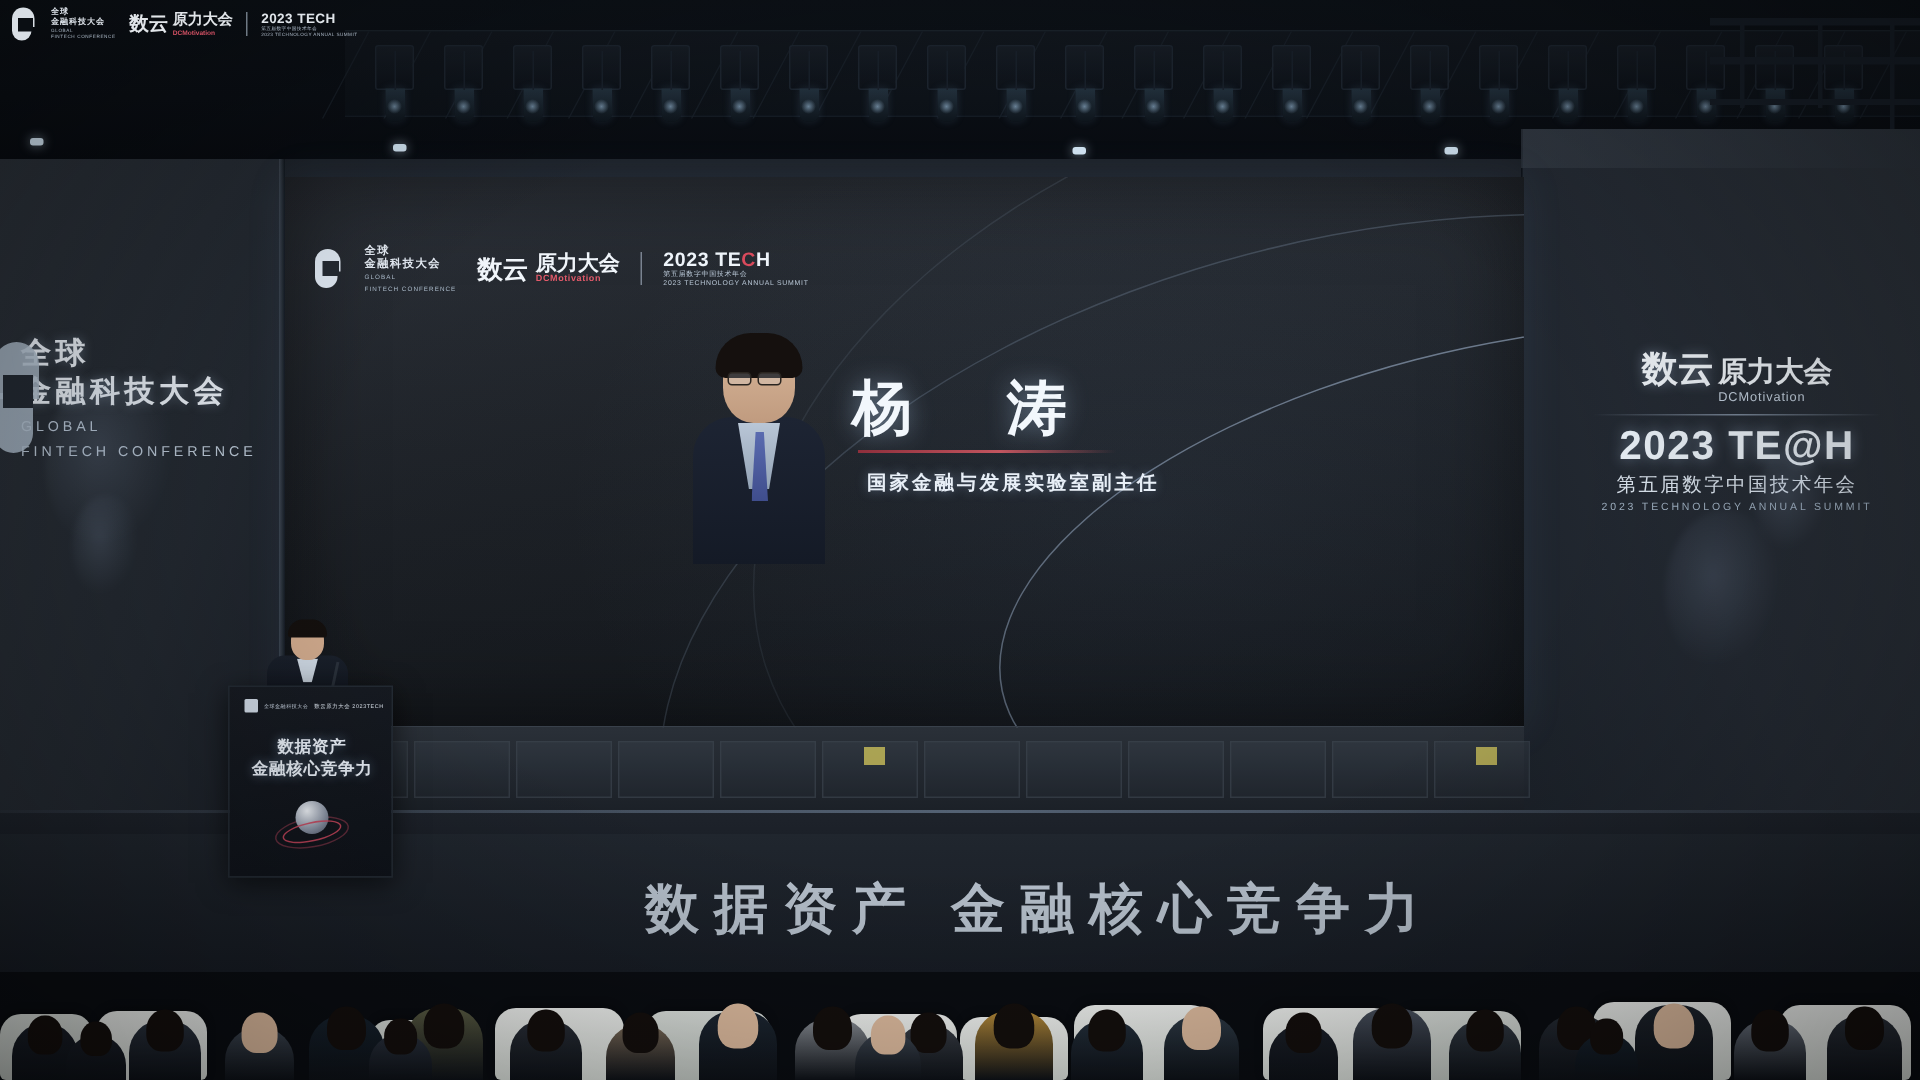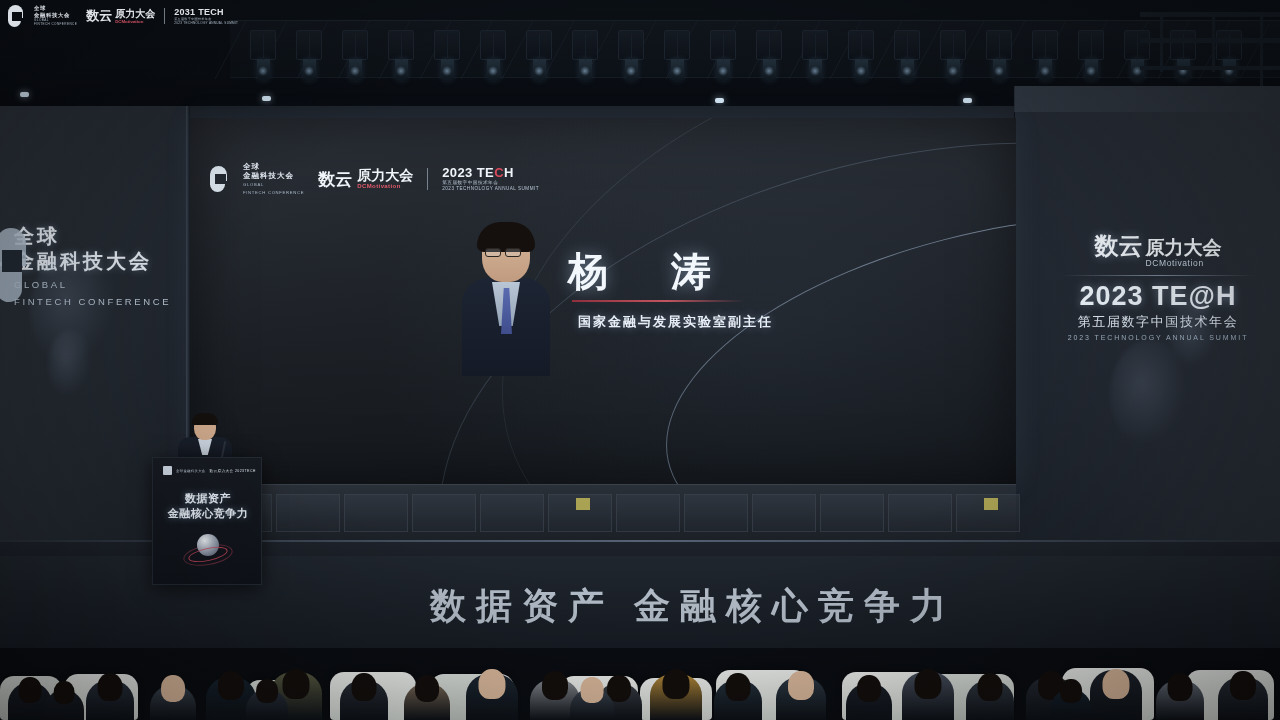--- a/index.html
+++ b/index.html
@@ -575,21 +575,21 @@
     </div>
     <div class="wm-g2">
       <span class="sy">数云</span>
       <span class="col">
         <b>原力大会</b>
         <s>DCMotivation</s>
       </span>
     </div>
     <div class="wm-div"></div>
     <div class="wm-g3">
-      <b>2031 TECH</b>
+      <b>2023 TECH</b>
       <s>第五届数字中国技术年会</s>
       <s>2023 TECHNOLOGY ANNUAL SUMMIT</s>
     </div>
   </div>
 
 <div class="nebula" style="left: 30px; top: 250px; width: 90px; height: 120px;"></div>
     <div class="nebula" style="left: 48px; top: 330px; width: 46px; height: 70px;"></div>
     <div class="nebula" style="left: 1110px; top: 340px; width: 80px; height: 110px;"></div>
     <div class="nebula" style="left: 1170px; top: 300px; width: 50px; height: 70px;"></div>
   </div>

